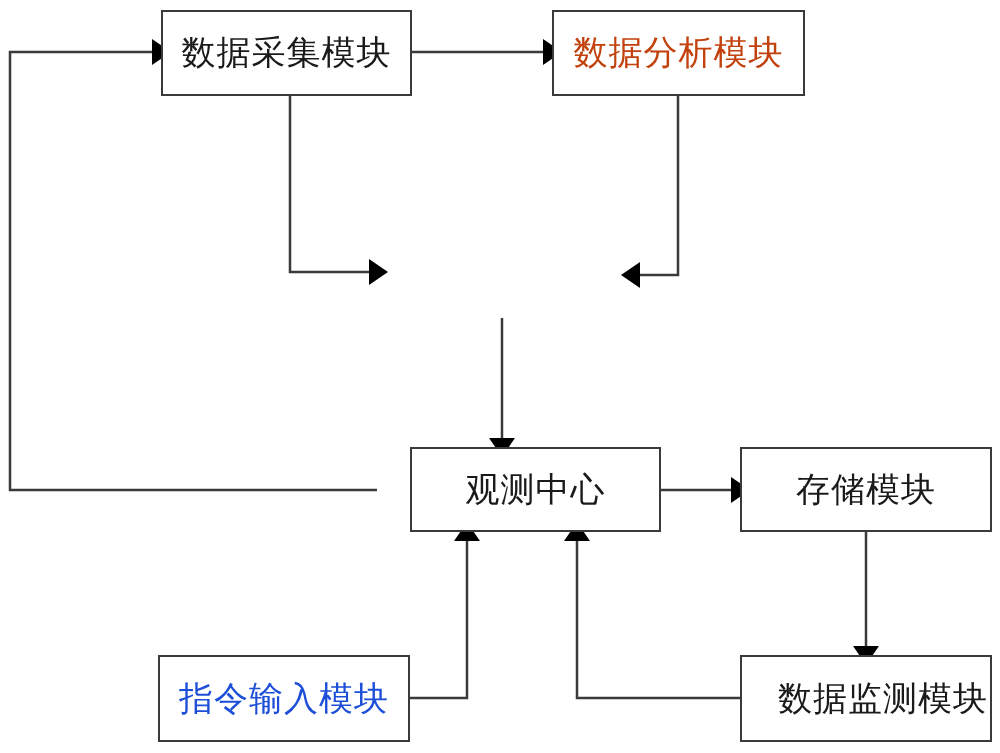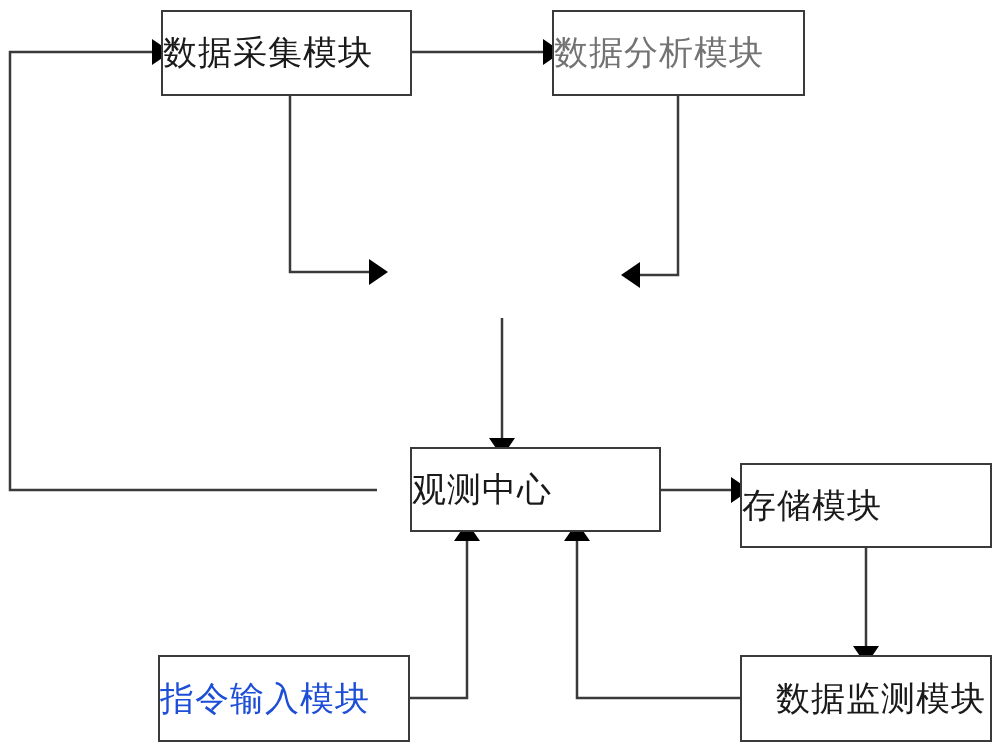--- a/index.html
+++ b/index.html
@@ -25,21 +25,21 @@
     width: 1000px;
     height: 753px;
   }
   .node-box {
     position: absolute;
     box-sizing: border-box;
     border: 2px solid #3a3a3a;
     background: #ffffff;
     display: flex;
     align-items: center;
-    justify-content: flex-start;
+    justify-content: center;
     color: #1a1a1a;
     letter-spacing: 1px;
     white-space: nowrap;
     user-select: none;
   }
   .node-label {
     line-height: 1;
     font-weight: 400;
   }
 </style>
@@ -68,30 +68,30 @@
         <polygon points="577,522 564,541 590,541" fill="#000000"></polygon>
         <polyline points="410,698 467,698 467,541" fill="none" stroke="#3a3a3a" stroke-width="2.5" stroke-linejoin="miter"></polyline>
         <polygon points="467,522 454,541 480,541" fill="#000000"></polygon>
       </g>
   </svg>
 
   <div class="node-box" style="left: 161px; top: 10px; width: 251px; height: 86px; border-color: rgb(58, 58, 58); color: rgb(26, 26, 26);">
     <span class="node-label" style="font-size: 34px;">数据采集模块</span>
   </div>
 
-  <div class="node-box" style="left: 552px; top: 10px; width: 253px; height: 86px; border-color: rgb(58, 58, 58); color: #737373;">
+  <div class="node-box" style="left: 552px; top: 10px; width: 253px; height: 86px; border-color: rgb(58, 58, 58); color: #c2410c;">
     <span class="node-label" style="font-size: 34px;">数据分析模块</span>
   </div>
 
 
   <div class="node-box" style="left: 377px; top: 447px; width: 251px; height: 85px; border-color: rgb(58, 58, 58); color: rgb(26, 26, 26); margin-left: 33px;">
     <span class="node-label" style="font-size: 34px;">观测中心</span>
   </div>
 
-  <div class="node-box" style="left: 740px; top: 447px; width: 252px; height: 85px; border-color: rgb(58, 58, 58); color: rgb(26, 26, 26); margin-top: 16px;">
+  <div class="node-box" style="left: 740px; top: 447px; width: 252px; height: 85px; border-color: rgb(58, 58, 58); color: rgb(26, 26, 26);">
     <span class="node-label" style="font-size: 34px;">存储模块</span>
   </div>
 
   <div class="node-box" style="left: 158px; top: 655px; width: 252px; height: 87px; border-color: rgb(58, 58, 58); color: #1d4ed8;">
     <span class="node-label" style="font-size: 34px;">指令输入模块</span>
   </div>
 
   <div class="node-box" style="left: 740px; top: 655px; width: 252px; height: 87px; border-color: rgb(58, 58, 58); color: rgb(26, 26, 26); padding-left: 34px;">
     <span class="node-label" style="font-size: 34px;">数据监测模块</span>
   </div>

